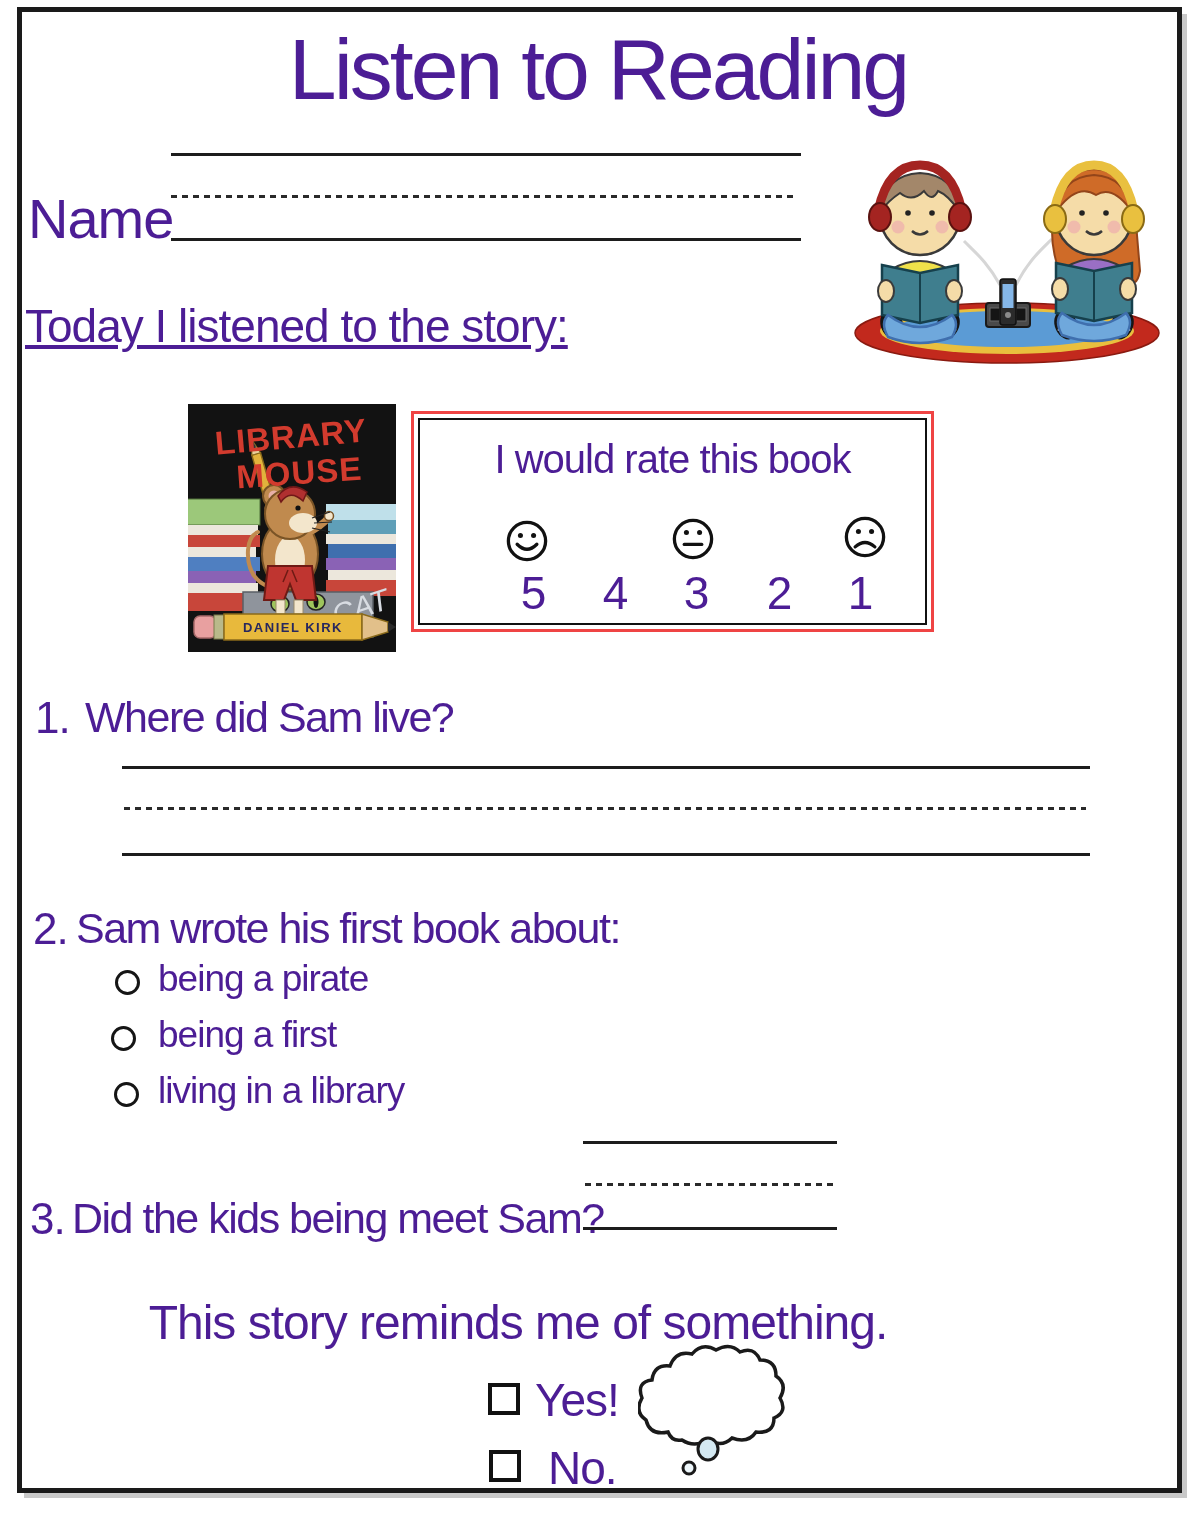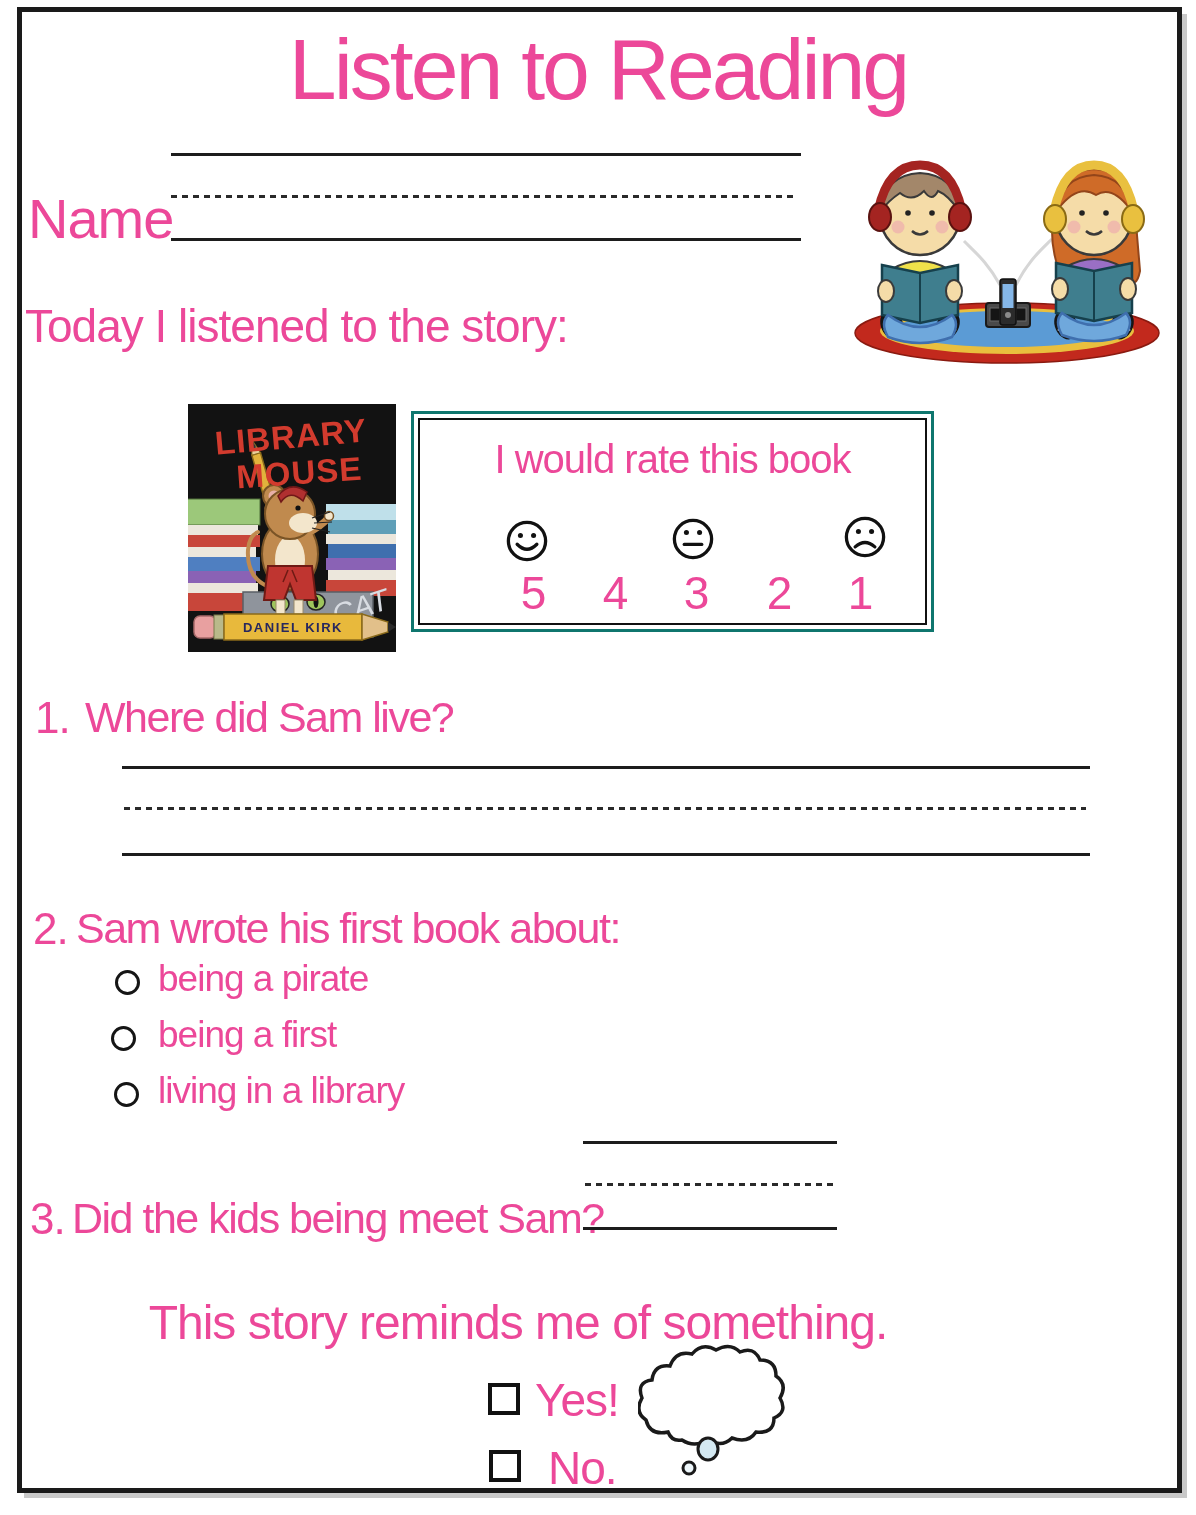--- a/index.html
+++ b/index.html
@@ -1,32 +1,32 @@
 <!DOCTYPE html>
 <html><head>
 <meta charset="utf-8">
 <style>
   html,body{margin:0;padding:0;background:#ffffff;}
   body{width:1196px;height:1515px;position:relative;overflow:hidden;
        font-family:"Liberation Sans",sans-serif;color:#1b1b1b;}
   .abs{position:absolute;}
-  .hw{letter-spacing:-1px;line-height:1.05;white-space:nowrap;color:#ec4899;}
+  .hw{letter-spacing:-1px;line-height:1.05;white-space:nowrap;color:#4c1d95;}
   .frame{left:17px;top:7px;width:1155px;height:1476px;border:5px solid #1a1a1a;
          box-shadow:6px 6px 0 -1px #c9c9c9;}
   .title{left:0;top:24px;width:1196px;text-align:center;font-size:86px;
          letter-spacing:-3px;font-weight:400;}
   .line-solid{height:3px;background:#1d1d1d;}
   .line-dashed{height:3px;
     background:repeating-linear-gradient(90deg,#2a2a2a 0 6px,transparent 6px 11px);}
   .q-num{font-size:44px;}
   .q-text{font-size:43px;letter-spacing:-1.5px;}
   .opt-circle{width:25px;height:25px;border:3.5px solid #151515;border-radius:50%;
               background:#fff;box-sizing:border-box;}
   .opt-text{font-size:37px;text-align:center;}
-  .rating-box{left:411px;top:411px;width:523px;height:221px;border:3px solid #0f766e;
+  .rating-box{left:411px;top:411px;width:523px;height:221px;border:3px solid #ef4444;
               box-sizing:border-box;background:#fff;}
   .rating-inner{position:absolute;inset:4px;border:2px solid #111;pointer-events:none;}
   .rating-head{left:0;top:24px;width:100%;text-align:center;font-size:40px;letter-spacing:-1px;}
   .rating-num{width:60px;text-align:center;font-size:46px;top:155px;}
   .checkbox{width:24px;height:24px;border:4px solid #111;background:#fff;}
   .footer-label{font-size:46px;}
 </style>
 </head>
 <body>
 
@@ -94,21 +94,21 @@
   <g>
     <rect x="138" y="150" width="44" height="24" rx="3" fill="#4a4a4a" stroke="#1a1a1a" stroke-width="2"></rect>
     <rect x="142" y="155" width="10" height="13" fill="#151515" stroke="#6a6a6a" stroke-width="1"></rect>
     <rect x="168" y="155" width="10" height="13" fill="#151515" stroke="#6a6a6a" stroke-width="1"></rect>
     <rect x="152" y="126" width="16" height="46" rx="3" fill="#2b2b2b" stroke="#111" stroke-width="1.5"></rect>
     <rect x="154.5" y="131" width="11" height="24" fill="#85b7e8"></rect>
     <circle cx="160" cy="162" r="3" fill="#8a8a8a"></circle>
   </g>
 </svg>
 
-<div class="abs hw" style="left:25px;top:302px;font-size:46px;">Today I listened to the story:</div>
+<div class="abs hw" style="left:25px;top:302px;font-size:46px;text-decoration:underline;">Today I listened to the story:</div>
 
 <svg class="abs" style="left:188px;top:404px;" width="208" height="248" viewBox="0 0 208 248">
   <rect width="208" height="248" fill="#121212"></rect>
   <g>
     <rect x="-4" y="95" width="76" height="26" fill="#9cc87a" stroke="#4f6e38" stroke-width="1"></rect>
     <rect x="-4" y="121" width="74" height="10" fill="#ece7dc"></rect>
     <rect x="-4" y="131" width="76" height="12" fill="#c8463a"></rect>
     <rect x="-4" y="143" width="72" height="10" fill="#ece7dc"></rect>
     <rect x="-4" y="153" width="76" height="14" fill="#4f7fc1"></rect>
     <rect x="-4" y="167" width="72" height="12" fill="#8a62b5"></rect>

